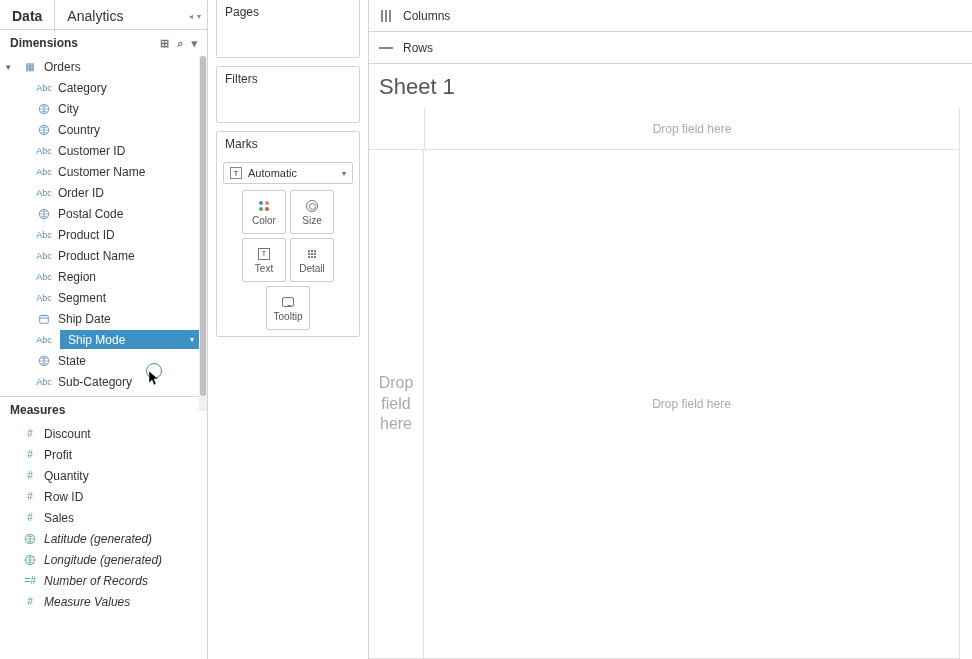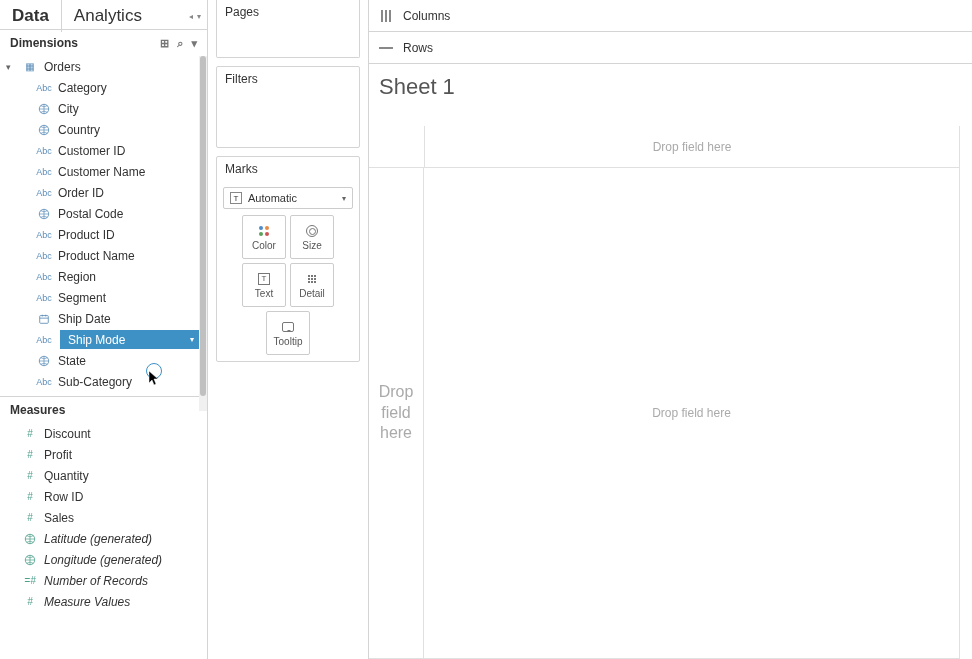--- a/index.html
+++ b/index.html
@@ -1,20 +1,20 @@
 <!DOCTYPE html>
 <html><head>
 <meta charset="utf-8">
 <style>
   * { box-sizing: border-box; margin: 0; padding: 0; font-family: Arial, Helvetica, sans-serif; }
   body { font-size: 12px; color: #333; background: #fff; width: 972px; height: 659px; overflow: hidden; display: flex; }
   
   .sidebar { width: 208px; border-right: 1px solid #d4d4d4; display: flex; flex-direction: column; position: relative; }
   .tabs { display: flex; border-bottom: 1px solid #d4d4d4; height: 30px; align-items: stretch; }
-  .tab { padding: 16px 12px; display: flex; align-items: center; font-size: 17px; cursor: pointer; }
+  .tab { padding: 16px 12px; display: flex; align-items: center; font-size: 14px; cursor: pointer; }
   .tab.active { font-weight: bold; }
   .tab.select { flex: 1; border-left: 1px solid #d4d4d4; position: relative; padding-right: 20px; }
   .tab.select::after { content: '▾'; position: absolute; right: 6px; font-size: 8px; color: #888; }
   .tab.select::before { content: '◂'; position: absolute; right: 14px; font-size: 8px; color: #888; }
   
   .datasource { display: flex; align-items: center; gap: 6px; padding: 6px 10px; border-bottom: 1px solid #d4d4d4; height: 30px; }
   .ds-icon { width: 14px; height: 10px; border: 1px solid #888; border-radius: 1px; position: relative; }
   .ds-icon::before { content: ''; position: absolute; top: -3px; left: 1px; width: 10px; height: 2px; border: 1px solid #888; border-bottom: none; border-radius: 1px 1px 0 0; }
   
   .section-header { display: flex; align-items: center; justify-content: space-between; padding: 6px 10px; font-size: 12px; font-weight: bold; }
@@ -43,21 +43,21 @@
   .cursor { position: absolute; left: 146px; top: 307px; pointer-events: none; z-index: 20; }
   .cursor-ring { width: 16px; height: 16px; border: 1.5px solid #3d91c5; border-radius: 50%; position: absolute; }
   .cursor-arrow { position: absolute; left: 3px; top: 8px; font-size: 13px; color: #000; }
   
   .measures-border { border-top: 1px solid #d4d4d4; margin-top: 4px; }
   
   .midcol { width: 160px; padding: 0 8px 0 8px; display: flex; flex-direction: column; gap: 8px; }
   .card { border: 1px solid #d4d4d4; border-radius: 2px; background: #fff; }
   .card-title { padding: 5px 8px; font-size: 12px; }
   .pages-card { height: 58px; margin-top: 0; border-top: none; border-radius: 0 0 2px 2px; }
-  .filters-card { height: 82px; }
+  .filters-card { height: 57px; }
   .marks-card { }
   .marks-body { padding: 6px; }
   .mark-select { border: 1px solid #ccc; height: 22px; display: flex; align-items: center; padding: 0 6px; gap: 6px; position: relative; font-size: 11px; border-radius: 2px; }
   .mark-select::after { content: '▾'; position: absolute; right: 6px; font-size: 8px; color: #666; }
   .mark-select .mk-ico { width: 12px; height: 12px; border: 1px solid #888; display: flex; align-items: center; justify-content: center; font-size: 8px; }
   .mark-grid { display: flex; gap: 4px; margin-top: 6px; flex-wrap: wrap; justify-content: center; }
   .mark-btn { width: 44px; height: 44px; border: 1px solid #ccc; border-radius: 2px; display: flex; flex-direction: column; align-items: center; justify-content: center; gap: 2px; font-size: 10px; color: #555; cursor: pointer; }
   .mark-btn .mk-ico { height: 14px; display: flex; align-items: center; justify-content: center; }
   
   .dots { display: grid; grid-template-columns: repeat(2, 4px); gap: 2px; }
@@ -73,21 +73,21 @@
   .detail-ico span { width:2px; height:2px; background:#777; }
   .tooltip-ico { width:12px; height:10px; border:1px solid #777; border-radius:2px; position:relative; }
   .tooltip-ico::after { content:''; position:absolute; bottom:-3px; left:4px; width:0; height:0; border:2px solid transparent; border-top-color:#777; }
   
   .canvas { flex: 1; display: flex; flex-direction: column; border-left: 1px solid #d4d4d4; }
   .shelf { height: 32px; border-bottom: 1px solid #d4d4d4; display: flex; align-items: center; padding: 0 10px; gap: 10px; font-size: 12px; position: relative; }
   .shelf .s-ico { width: 14px; display: flex; align-items: center; justify-content: center; }
   .shelf-cols .s-ico span { display: inline-block; width: 2px; height: 12px; background: #888; margin: 0 1px; }
   .shelf-rows .s-ico span { display: block; width: 12px; height: 2px; background: #888; margin: 1px 0; }
   
-  .viz { flex: 1; display: flex; flex-direction: column; padding: 10px 12px 0 0; gap: 18px; }
+  .viz { flex: 1; display: flex; flex-direction: column; padding: 10px 12px 0 0; }
   .viz-title { font-size: 22px; font-weight: normal; color: #555; padding-left: 10px; margin-bottom: 8px; }
   .viz-area { flex: 1; border: 1px solid #e0e0e0; border-left: none; border-top: none; display: grid; grid-template-columns: 55px 1fr; grid-template-rows: 42px 1fr; position: relative; }
   .viz-top-right { border-left: 1px solid #e0e0e0; border-bottom: 1px solid #e0e0e0; display: flex; align-items: center; justify-content: center; color: #aaa; font-size: 12px; }
   .viz-top-left { border-bottom: 1px solid #e0e0e0; }
   .viz-left { display: flex; align-items: center; justify-content: center; color: #aaa; font-size: 16px; border-right: 1px solid #e0e0e0; text-align: center; line-height: 1.3; }
   .viz-main { display: flex; align-items: center; justify-content: center; color: #aaa; font-size: 12px; }
   
   .dim-block { position: relative; }
 </style>
 </head>

